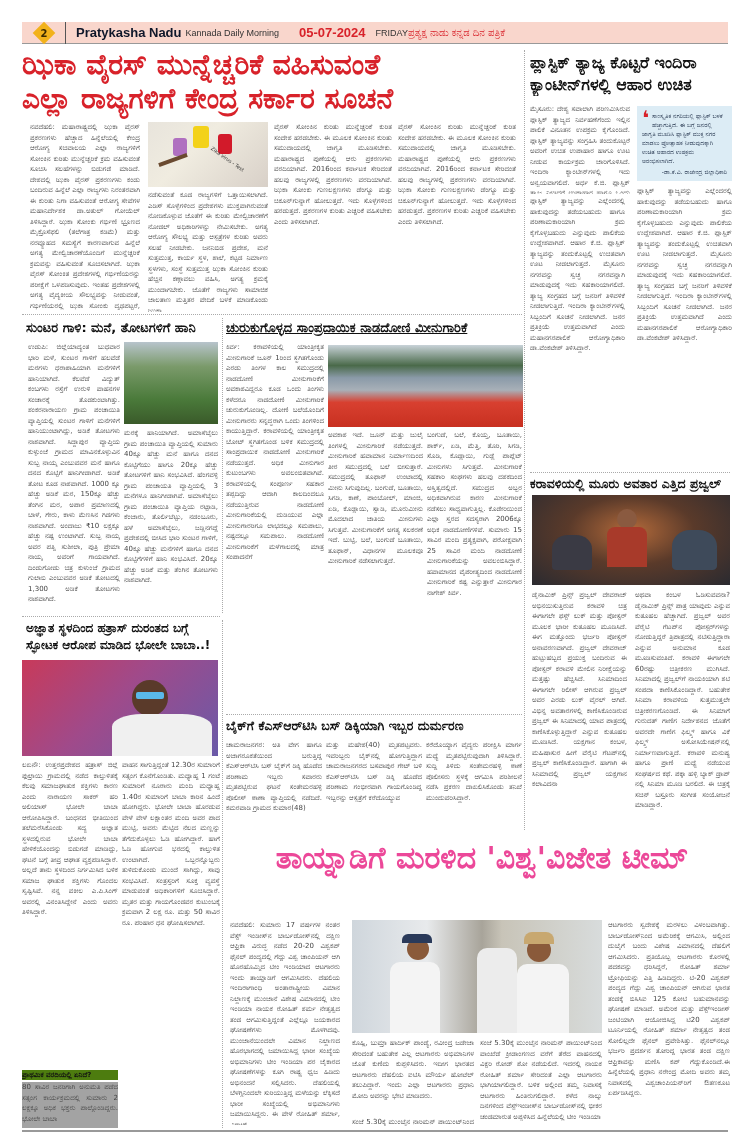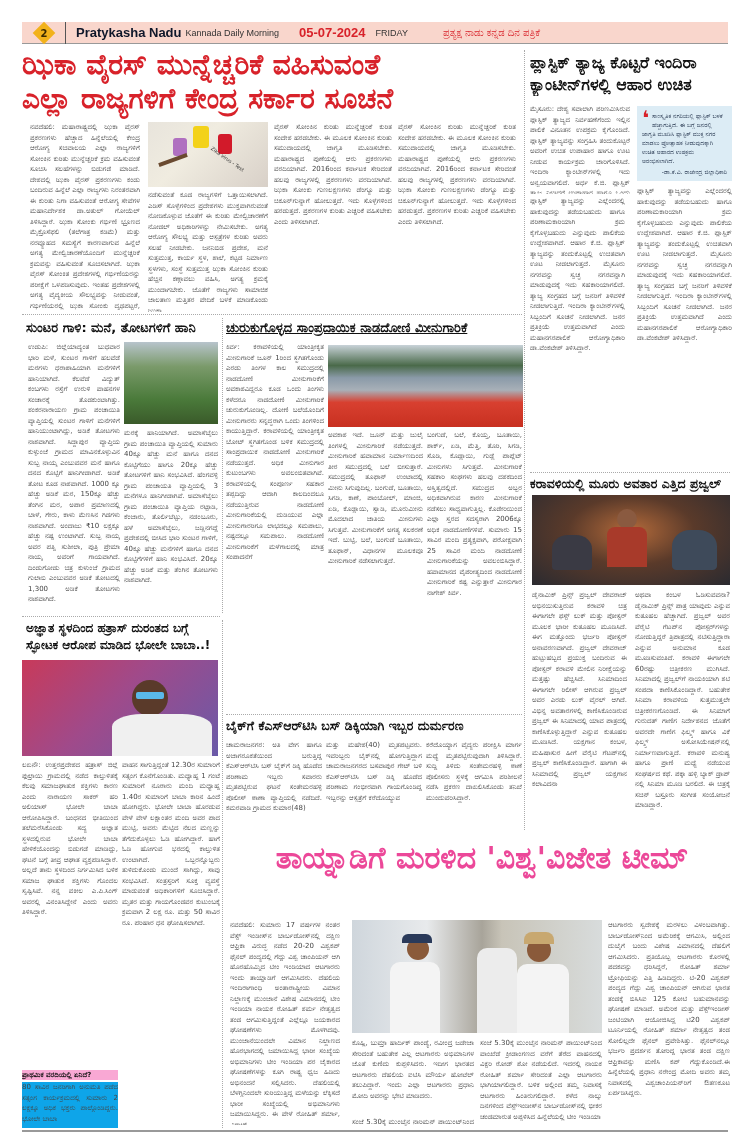--- a/index.html
+++ b/index.html
@@ -5,21 +5,21 @@
   * { box-sizing: border-box; margin: 0; padding: 0; }
   body { width: 750px; height: 1148px; background: #fff; font-family: "DejaVu Sans", sans-serif; color: #222; position: relative; overflow: hidden; }
   .hdr { position: absolute; left: 22px; top: 22px; width: 706px; height: 22px; background: #f9d6cc; display: flex; align-items: center; border-bottom: 1px solid #999; }
   .pg { width: 44px; height: 22px; display: flex; align-items: center; justify-content: center; border-right: 1px solid #555; }
   .pg span { width: 16px; height: 16px; background: #f2b21b; transform: rotate(45deg); display: flex; align-items: center; justify-content: center; }
   .pg b { transform: rotate(-45deg); font-size: 10px; color: #3a2a00; }
   .brand { font-family: "Liberation Sans", sans-serif; font-weight: bold; color: #0f172a; font-size: 13px; margin-left: 10px; }
   .sub { font-family: "Liberation Sans", sans-serif; font-size: 9px; color: #333; margin-left: 4px; }
   .dt { font-family: "Liberation Sans", sans-serif; font-weight: bold; color: #d8222a; font-size: 13px; margin-left: 20px; }
   .day { font-family: "Liberation Sans", sans-serif; font-size: 9px; color: #333; margin-left: 10px; }
-  .kn { font-size: 10px; color: #d8222a; margin-left: 35px; }
+  .kn { font-size: 10px; color: #d8222a; }
   .rdate { position: absolute; right: 0; top: 0; height: 22px; width: 160px; background: #e0222a; color: #fff; font-size: 9px; font-weight: bold; display: flex; align-items: center; justify-content: center; clip-path: polygon(10% 0,100% 0,100% 100%,0 100%); }
   .h1 { position: absolute; left: 22px; top: 48px; width: 495px; font-size: 28px; font-weight: bold; color: #d8222a; line-height: 34px; font-family: "DejaVu Sans", sans-serif; }
   .txt { font-size: 7px; color: #444; line-height: 10.5px; text-align: justify; overflow: hidden; }
   .img { position: absolute; }
   .vr { position: absolute; border-left: 1px dotted #aaa; }
   .hr { position: absolute; border-top: 1px dotted #aaa; }
   .h2 { position: absolute; font-size: 15px; font-weight: bold; color: #111; line-height: 20px; white-space: nowrap; overflow: hidden; }
   .quote { position: absolute; left: 637px; top: 106px; width: 95px; height: 75px; background: #dcecf5; padding: 5px; font-size: 6px; line-height: 9px; color: #1a2a44; }
   .quote .qm { color: #d8222a; font-size: 20px; font-weight: bold; line-height: 14px; float: left; margin-right: 3px; }
   .bigh { position: absolute; left: 232px; top: 838px; width: 500px; text-align: center; }
@@ -102,22 +102,22 @@
 <div class="h2" style="left:26px;top:620px;width:195px;font-size:12px;line-height:17px;white-space:normal;">
   <div>ಅಜ್ಞಾತ ಸ್ಥಳದಿಂದ ಹತ್ರಾಸ್ ದುರಂತದ ಬಗ್ಗೆ</div>
   <div>ಸ್ಫೋಟಕ ಆರೋಪ ಮಾಡಿದ ಭೋಲೇ ಬಾಬಾ..!</div>
 </div>
 <div class="img" style="left:22px;top:660px;width:196px;height:96px;background:linear-gradient(135deg,#c83a5a 0%,#a04a8a 45%,#6a5aa8 100%);">
   <div style="position:absolute;left:110px;top:20px;width:36px;height:36px;background:#5a3a2a;border-radius:50%;"></div>
   <div style="position:absolute;left:114px;top:32px;width:28px;height:7px;background:#5ab8e8;border-radius:2px;"></div>
   <div style="position:absolute;left:90px;top:54px;width:100px;height:42px;background:#f0f0f0;border-radius:30% 30% 0 0;"></div>
 </div>
 <div class="txt" style="position:absolute;left:22px;top:760px;width:96px;height:368px;">ಲಖನೌ: ಉತ್ತರಪ್ರದೇಶದ ಹತ್ರಾಸ್ ಜಿಲ್ಲೆ ಫುಲ್ರಾಯಿ ಗ್ರಾಮದಲ್ಲಿ ನಡೆದ ಕಾಲ್ತುಳಿತಕ್ಕೆ ಕೆಲವು ಸಮಾಜಘಾತುಕ ಶಕ್ತಿಗಳು ಕಾರಣ ಎಂದು ನಾರಾಯಣ ಸಾಕರ್ ಹರಿ ಅಲಿಯಾಸ್ ಭೋಲೇ ಬಾಬಾ ಆರೋಪಿಸಿದ್ದಾರೆ. ಬಂಧನದ ಭೀತಿಯಿಂದ ತಲೆಮರೆಸಿಕೊಂಡು ಸದ್ಯ ಅಜ್ಞಾತ ಸ್ಥಳದಲ್ಲಿರುವ ಭೋಲೇ ಬಾಬಾ ಹೇಳಿಕೆಯೊಂದನ್ನು ಬಿಡುಗಡೆ ಮಾಡಿದ್ದು, ಘಟನೆ ಬಗ್ಗೆ ತೀವ್ರ ಆಘಾತ ವ್ಯಕ್ತಪಡಿಸಿದ್ದಾರೆ. ಅಲ್ಲದೆ ತಾನು ಸ್ಥಳದಿಂದ ನಿರ್ಗಮಿಸಿದ ಬಳಿಕ ಸಮಾಜ ಘಾತುಕ ಶಕ್ತಿಗಳು ಗೊಂದಲ ಸೃಷ್ಟಿಸಿವೆ. ನನ್ನ ವಕೀಲ ಎ.ಪಿ.ಸಿಂಗ್ ಅವರಲ್ಲಿ ವಿನಂತಿಸಿದ್ದೇನೆ ಎಂದು ಅವರು ತಿಳಿಸಿದ್ದಾರೆ.</div>
-<div class="txt" style="position:absolute;left:22px;top:1070px;width:96px;height:10px;font-weight:bold;color:#111;background:#f9a8d4;">ಪ್ರಾಥಮಿಕ ವರದಿಯಲ್ಲಿ ಏನಿದೆ?</div>
-<div class="txt" style="position:absolute;left:22px;top:1082px;width:96px;height:46px;background:#0ea5e9;">80 ಸಾವಿರ ಜನರಿಗಾಗಿ ಅನುಮತಿ ಪಡೆದ ಸತ್ಸಂಗ ಕಾರ್ಯಕ್ರಮದಲ್ಲಿ ಸುಮಾರು 2 ಲಕ್ಷಕ್ಕೂ ಅಧಿಕ ಭಕ್ತರು ಪಾಲ್ಗೊಂಡಿದ್ದರು. ಭೋಲೇ ಬಾಬಾ</div>
+<div class="txt" style="position:absolute;left:22px;top:1070px;width:96px;height:10px;font-weight:bold;color:#111;background:#4d7c0f;">ಪ್ರಾಥಮಿಕ ವರದಿಯಲ್ಲಿ ಏನಿದೆ?</div>
+<div class="txt" style="position:absolute;left:22px;top:1082px;width:96px;height:46px;background:#a3a3a3;">80 ಸಾವಿರ ಜನರಿಗಾಗಿ ಅನುಮತಿ ಪಡೆದ ಸತ್ಸಂಗ ಕಾರ್ಯಕ್ರಮದಲ್ಲಿ ಸುಮಾರು 2 ಲಕ್ಷಕ್ಕೂ ಅಧಿಕ ಭಕ್ತರು ಪಾಲ್ಗೊಂಡಿದ್ದರು. ಭೋಲೇ ಬಾಬಾ</div>
 <div class="txt" style="position:absolute;left:122px;top:760px;width:98px;height:330px;">ವಾಹನ ಸಾಗುತ್ತಿದ್ದಂತೆ 12.30ರ ಸುಮಾರಿಗೆ ಸತ್ಸಂಗ ಕೊನೆಗೊಂಡಿತು. ಮಧ್ಯಾಹ್ನ 1 ಗಂಟೆ ಸುಮಾರಿಗೆ ನೂರಾರು ಮಂದಿ ಮಧ್ಯಾಹ್ನ 1.40ರ ಸುಮಾರಿಗೆ ಬಾಬಾ ಕಾರಿನ ಹಿಂದೆ ಹೋಗಿದ್ದರು. ಭೋಲೇ ಬಾಬಾ ಹೊರಡುವ ವೇಳೆ ವೇಳೆ ಲಕ್ಷಾಂತರ ಮಂದಿ ಅವರ ಪಾದ ಮುಟ್ಟಿ, ಅವರು ಮೆಟ್ಟಿದ ನೆಲದ ಮಣ್ಣನ್ನು ತೆಗೆದುಕೊಳ್ಳಲು ಓಡಿ ಹೋಗಿದ್ದಾರೆ. ಹಾಗೆ ಓಡಿ ಹೋಗುವ ಭರದಲ್ಲಿ ಕಾಲ್ತುಳಿತ ಉಂಟಾಗಿದೆ. ಒಬ್ಬರನ್ನೊಬ್ಬರು ತುಳಿದುಕೊಂಡು ಮುಂದೆ ಸಾಗಿದ್ದು, ಸಾವು ಸಂಭವಿಸಿದೆ. ಸಂತ್ರಸ್ತರಿಗೆ ಸೂಕ್ತ ವ್ಯವಸ್ಥೆ ಮಾಡುವಂತೆ ಅಧಿಕಾರಿಗಳಿಗೆ ಸೂಚಿಸಿದ್ದಾರೆ. ಮೃತರ ಮತ್ತು ಗಾಯಗೊಂಡವರ ಕುಟುಂಬಕ್ಕೆ ಕ್ರಮವಾಗಿ 2 ಲಕ್ಷ ರೂ. ಮತ್ತು 50 ಸಾವಿರ ರೂ. ಪರಿಹಾರ ಧನ ಘೋಷಿಸಲಾಗಿದೆ.</div>
 
 <div class="vr" style="left:222px;top:620px;height:508px;"></div>
 
 <div class="hr" style="left:226px;top:714px;width:296px;"></div>
 <div class="h2" style="left:226px;top:716px;width:296px;font-size:12.5px;">ಬೈಕ್‌ಗೆ ಕೆಎಸ್‌ಆರ್‌ಟಿಸಿ ಬಸ್ ಡಿಕ್ಕಿಯಾಗಿ ಇಬ್ಬರ ದುರ್ಮರಣ</div>
 <div class="txt" style="position:absolute;left:226px;top:740px;width:96px;height:88px;">ಚಾಮರಾಜನಗರ: ಅತಿ ವೇಗ ಹಾಗೂ ಅಜಾಗರೂಕತೆಯಿಂದ ಬರುತ್ತಿದ್ದ ಕೆಎಸ್‌ಆರ್‌ಟಿಸಿ ಬಸ್ ಬೈಕ್‌ಗೆ ಡಿಕ್ಕಿ ಹೊಡೆದ ಪರಿಣಾಮ ಇಬ್ಬರು ಸವಾರರು ಮೃತಪಟ್ಟಿರುವ ಘಟನೆ ಸಂತೇಮರಹಳ್ಳಿ ಪೊಲೀಸ್ ಠಾಣಾ ವ್ಯಾಪ್ತಿಯಲ್ಲಿ ನಡೆದಿದೆ. ಕಮರವಾಡಿ ಗ್ರಾಮದ ಕುಮಾರ(48)</div>
 <div class="txt" style="position:absolute;left:326px;top:740px;width:96px;height:88px;">ಮತ್ತು ಮಹೇಶ(40) ಮೃತಪಟ್ಟವರು. ಇವರಿಬ್ಬರು ಬೈಕ್‌ನಲ್ಲಿ ಹೋಗುತ್ತಿದ್ದಾಗ ಚಾಮರಾಜನಗರದ ಬಸವಾಪುರ ಗೇಟ್ ಬಳಿ ಕೆಎಸ್‌ಆರ್‌ಟಿಸಿ ಬಸ್ ಡಿಕ್ಕಿ ಹೊಡೆದ ಪರಿಣಾಮ ಗಂಭೀರವಾಗಿ ಗಾಯಗೊಂಡಿದ್ದ ಇಬ್ಬರನ್ನು ಆಸ್ಪತ್ರೆಗೆ ಕರೆದೊಯ್ಯುವ</div>
 <div class="txt" style="position:absolute;left:426px;top:740px;width:96px;height:88px;">ಕರೆದೊಯ್ಯಾಗ ವೈದ್ಯರು ಪರೀಕ್ಷಿಸಿ ಮಾರ್ಗ ಮಧ್ಯೆ ಮೃತಪಟ್ಟಿರುವುದಾಗಿ ತಿಳಿಸಿದ್ದಾರೆ. ಸುದ್ದಿ ತಿಳಿದು ಸಂತೇಮರಹಳ್ಳಿ ಠಾಣೆ ಪೊಲೀಸರು ಸ್ಥಳಕ್ಕೆ ಆಗಮಿಸಿ ಪರಿಶೀಲನೆ ನಡೆಸಿ ಪ್ರಕರಣ ದಾಖಲಿಸಿಕೊಂಡು ತನಿಖೆ ಮುಂದುವರಿಸಿದ್ದಾರೆ.</div>
 

